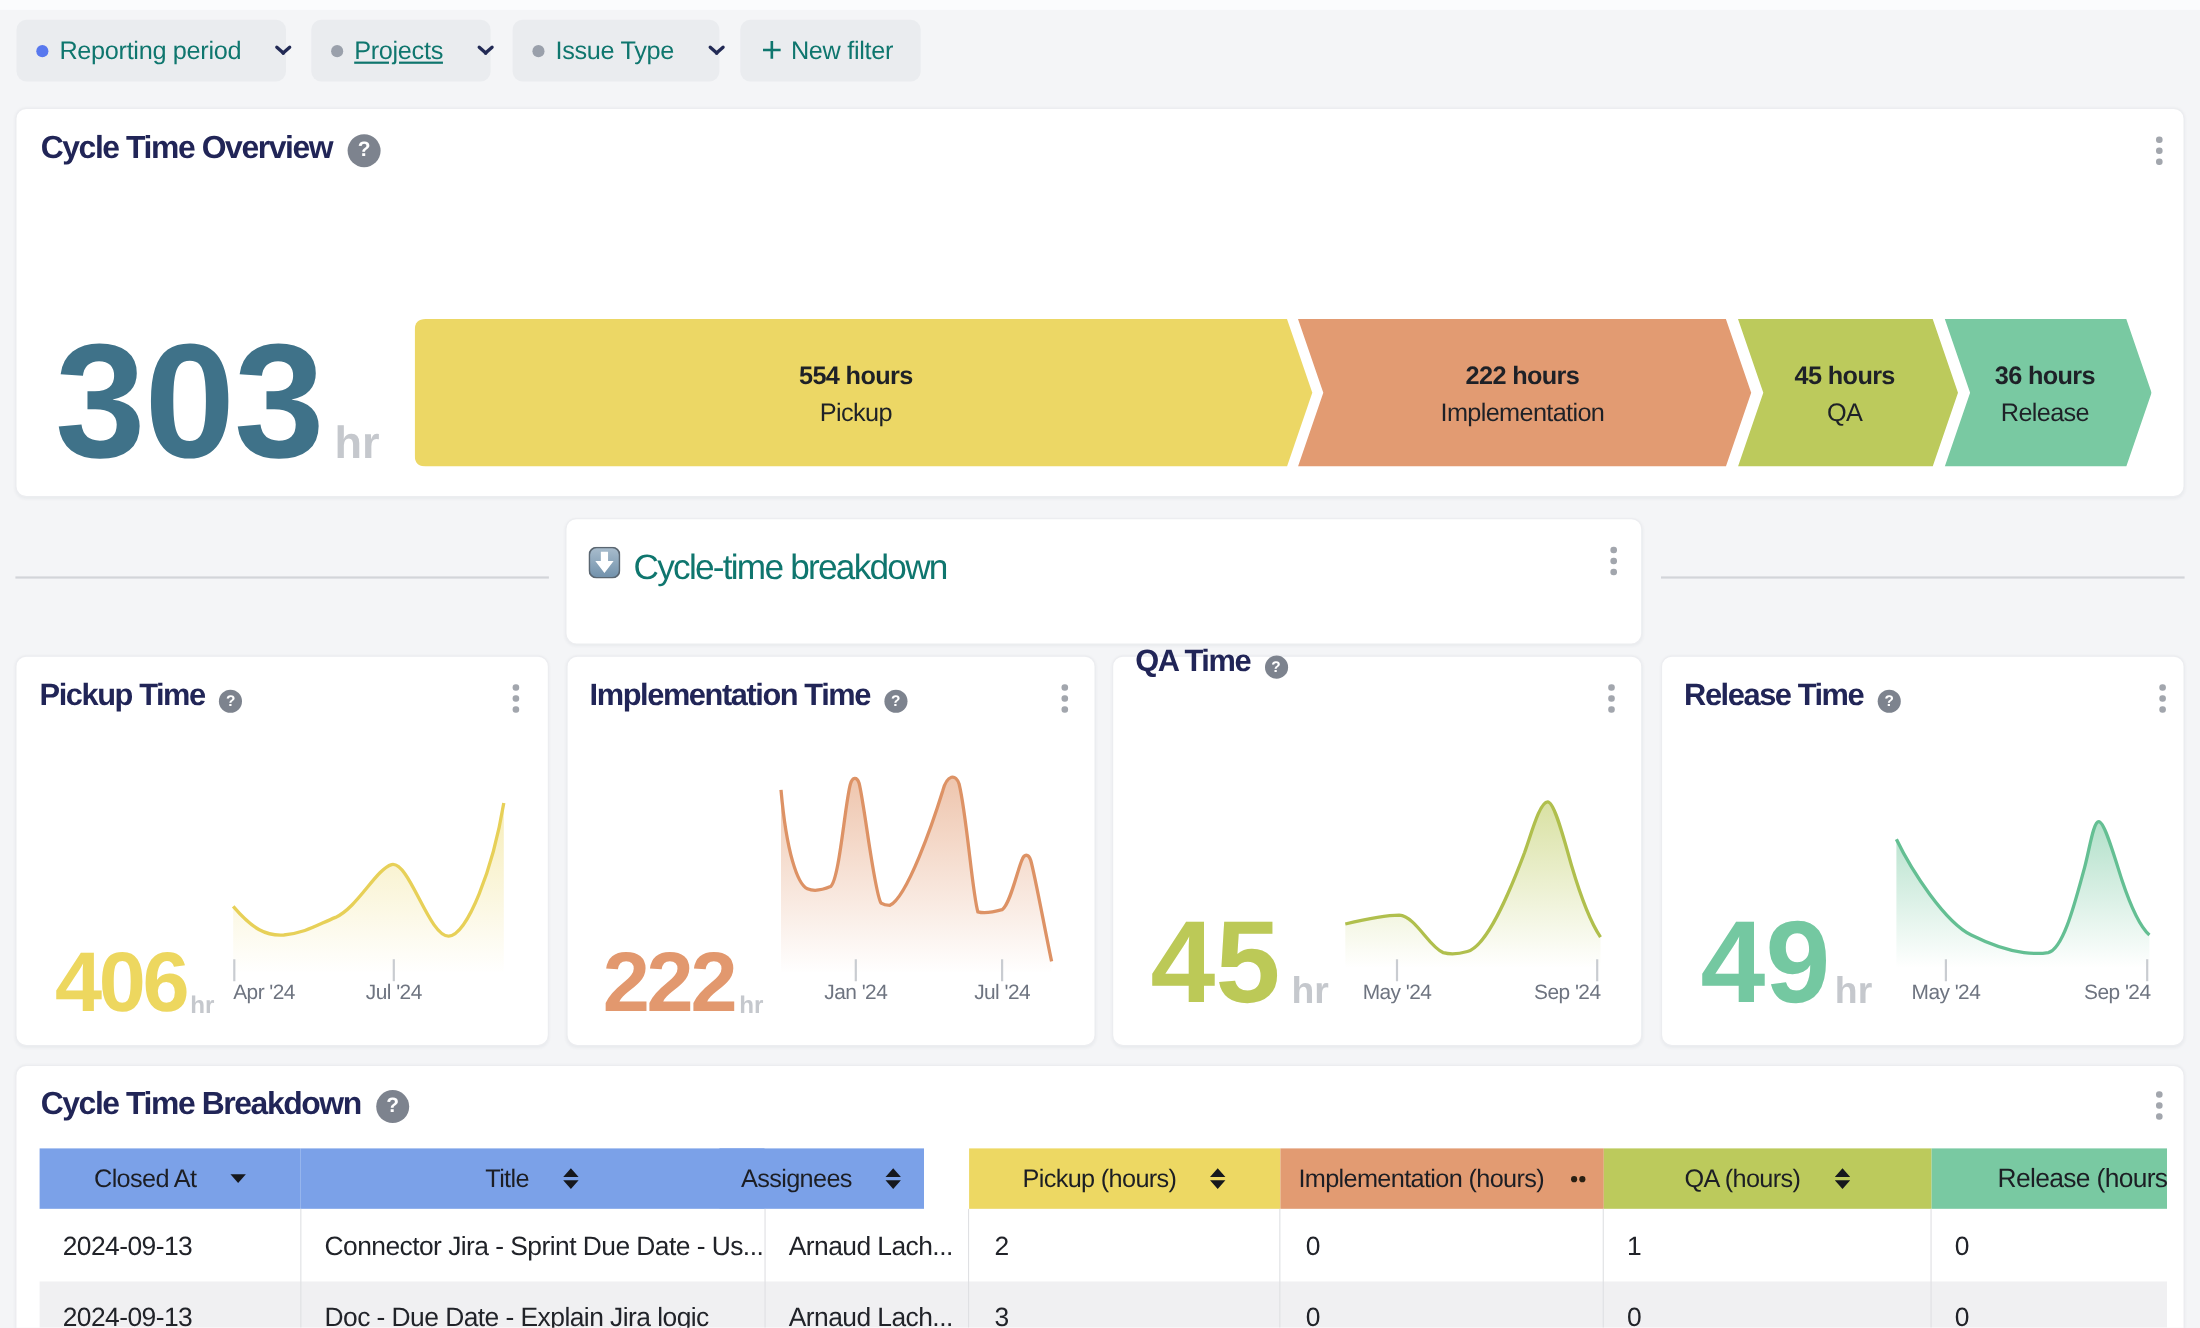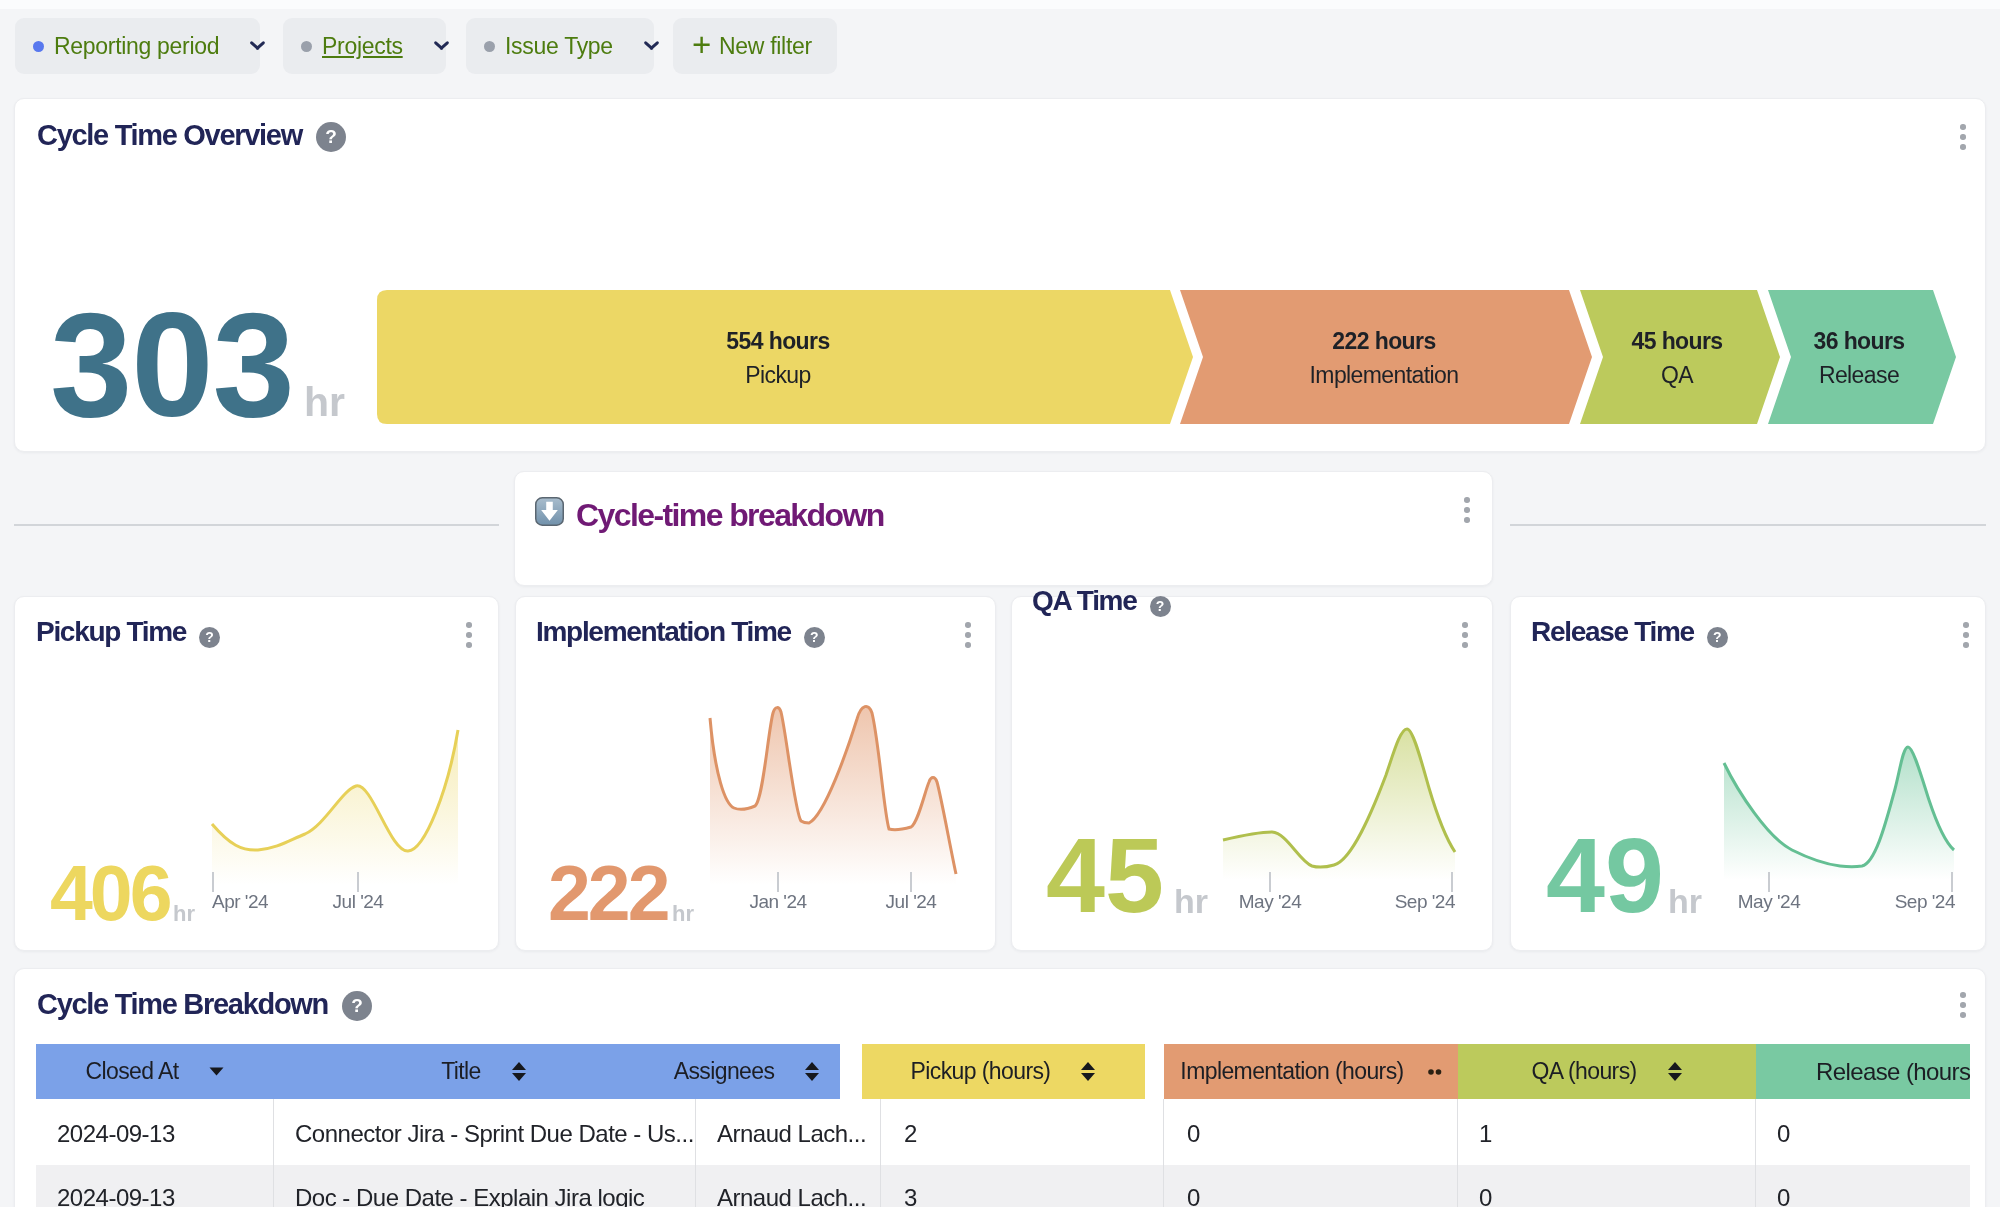--- a/index.html
+++ b/index.html
@@ -1,20 +1,20 @@
 <!DOCTYPE html>
 <html><head>
 <meta charset="utf-8">
 <style>
 * { margin:0; padding:0; box-sizing:border-box; }
 html,body { width:2000px; height:1207px; overflow:hidden; }
 body { font-family:"Liberation Sans", sans-serif; background:#f4f5f7; position:relative; }
 .abs { position:absolute; }
 .card { position:absolute; background:#fff; border:1px solid #ecedf0; border-radius:10px; box-shadow:0 1px 3px rgba(20,30,50,.05); }
-.chip { position:absolute; top:18px; height:56px; background:#eaecef; border-radius:9px; display:flex; align-items:center; font-size:23px; font-weight:500; color:#4d7c0f; white-space:nowrap; letter-spacing:-0.3px; }
+.chip { position:absolute; top:18px; height:56px; background:#eaecef; border-radius:9px; display:flex; align-items:center; font-size:23px; font-weight:500; color:#0f766e; white-space:nowrap; letter-spacing:-0.3px; }
 .dot { width:11px; height:11px; border-radius:50%; margin-right:10px; flex:none; }
 .chev { width:17px; height:11px; margin-left:30px; position:relative; flex:none; }
 .chev:before, .chev:after { content:""; position:absolute; top:3.5px; width:11px; height:3.4px; background:#222a55; border-radius:2px; }
 .chev:before { left:0; transform:rotate(42deg); }
 .chev:after { right:0; transform:rotate(-42deg); }
 .h-title { position:absolute; font-size:29px; font-weight:700; color:#212557; letter-spacing:-1.3px; white-space:nowrap; display:flex; align-items:flex-end; }
 .h-title .help2 { width:30px; height:30px; border-radius:50%; background:#7d838e; color:#fff; font-size:19px; font-weight:700; text-align:center; line-height:30px; margin-left:14px; letter-spacing:0; flex:none; }
 .h-title .help3 { width:21px; height:21px; border-radius:50%; background:#7d838e; color:#fff; font-size:14px; font-weight:700; text-align:center; line-height:21px; margin-left:13px; letter-spacing:0; flex:none; }
 .kebab { position:absolute; width:7px; }
 .kebab i { display:block; width:5.5px; height:5.5px; border-radius:50%; background:#a2a6ad; margin-bottom:4.5px; }
@@ -77,21 +77,21 @@
 <svg class="abs" style="left:535px;top:497px;" width="29" height="29" viewBox="0 0 31 31">
   <defs>
       <linearGradient id="emj" x1="0" y1="0" x2="0" y2="1">
     <stop offset="0" stop-color="#a9bdcd"></stop>
         <stop offset="1" stop-color="#7191ab"></stop>
   </linearGradient>
     </defs>
   <rect x="0.8" y="0.8" width="29.4" height="29.4" rx="7" fill="url(#emj)" stroke="#5a6671" stroke-width="1.6"></rect>
   <path d="M12 5 H19 V14 H24.4 L15.5 25.5 L6.6 14 H12 Z" fill="#fff"></path>
 </svg>
-<div class="abs" style="left:576px;top:497px;font-size:32px;font-weight:700;color:#701a75;letter-spacing:-1.6px;white-space:nowrap;">Cycle-time breakdown</div>
+<div class="abs" style="left:576px;top:497px;font-size:32px;font-weight:400;color:#0f766e;letter-spacing:-1.6px;white-space:nowrap;">Cycle-time breakdown</div>
 <div class="kebab" style="left:1464px;top:497px;">
     <i></i>
     <i></i>
     <i></i>
   </div>
 
 <div class="card" style="left:14px;top:596px;width:485px;height:355px;"></div>
 <div class="card" style="left:515px;top:596px;width:481px;height:355px;"></div>
 <div class="card" style="left:1011px;top:596px;width:482px;height:355px;"></div>
 <div class="card" style="left:1510px;top:596px;width:476px;height:355px;"></div>
@@ -209,21 +209,21 @@
 <div class="hcell" style="left:273px;width:422px;background:#7ba1e8;">Title
   <svg width="16" height="21" viewBox="0 0 16 21" style="margin-left:30px;">
       <path d="M1,9 L8,1 L15,9 Z M1,12 L8,20 L15,12 Z" fill="#16181d"></path>
     </svg>
 </div>
 <div class="hcell" style="left:654px;width:186px;background:#7ba1e8;">Assignees
   <svg width="16" height="21" viewBox="0 0 16 21" style="margin-left:30px;">
       <path d="M1,9 L8,1 L15,9 Z M1,12 L8,20 L15,12 Z" fill="#16181d"></path>
     </svg>
 </div>
-<div class="hcell" style="left:862px;width:283px;background:#edd863;">Pickup (hours)
+<div class="hcell" style="left:881px;width:283px;background:#edd863;">Pickup (hours)
   <svg width="16" height="21" viewBox="0 0 16 21" style="margin-left:30px;">
       <path d="M1,9 L8,1 L15,9 Z M1,12 L8,20 L15,12 Z" fill="#16181d"></path>
     </svg>
 </div>
 <div class="hcell" style="left:1164px;width:294px;background:#e29b72;">Implementation (hours)
   <svg width="14" height="10" viewBox="0 0 14 10" style="margin-left:24px;">
       <circle cx="3" cy="5" r="2.8" fill="#2a2013"></circle>
       <circle cx="10.5" cy="5" r="2.8" fill="#2a2013"></circle>
     </svg>
 </div>

